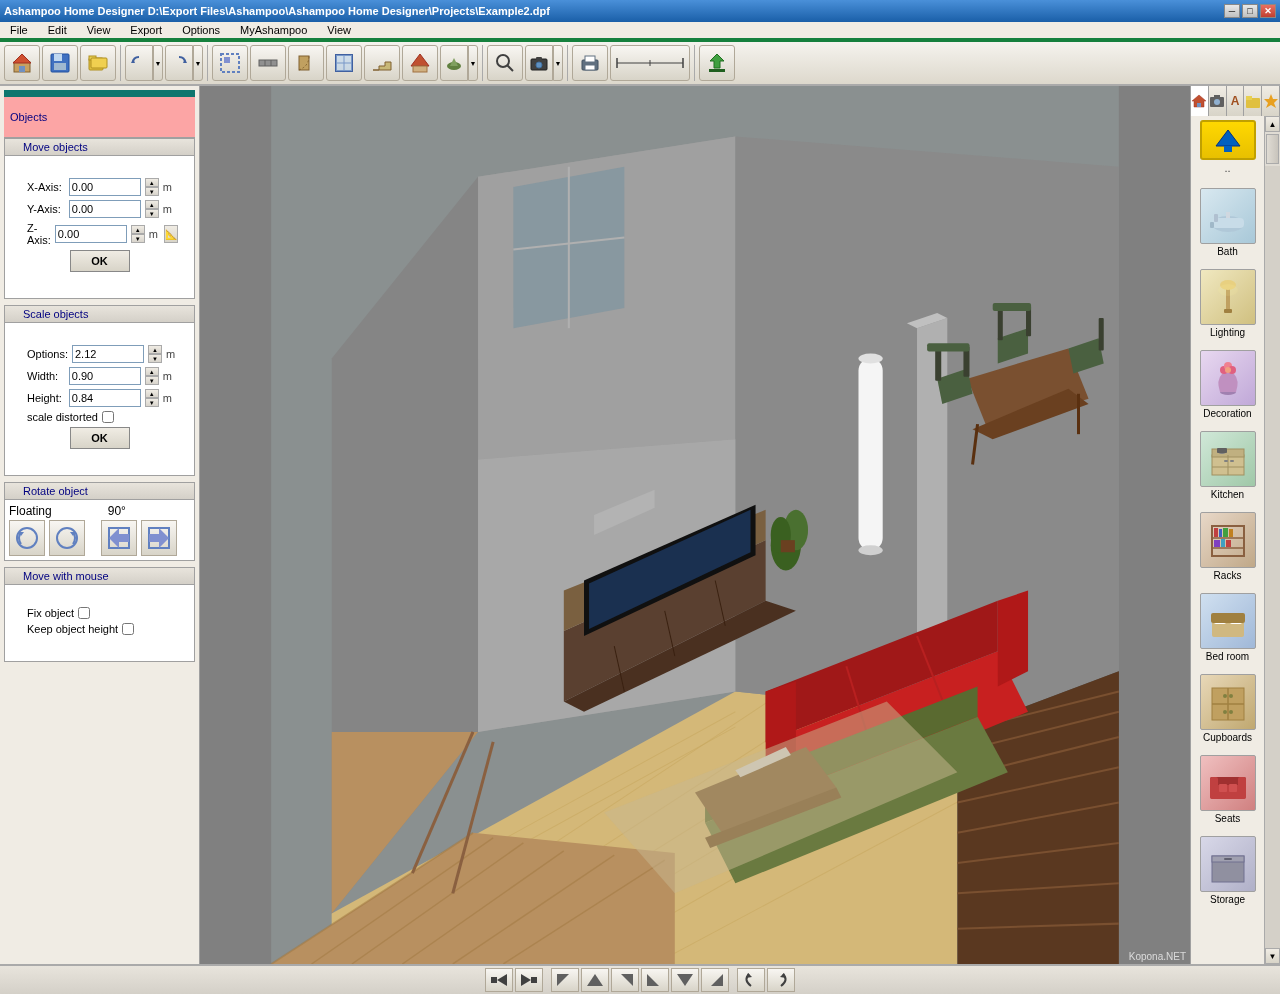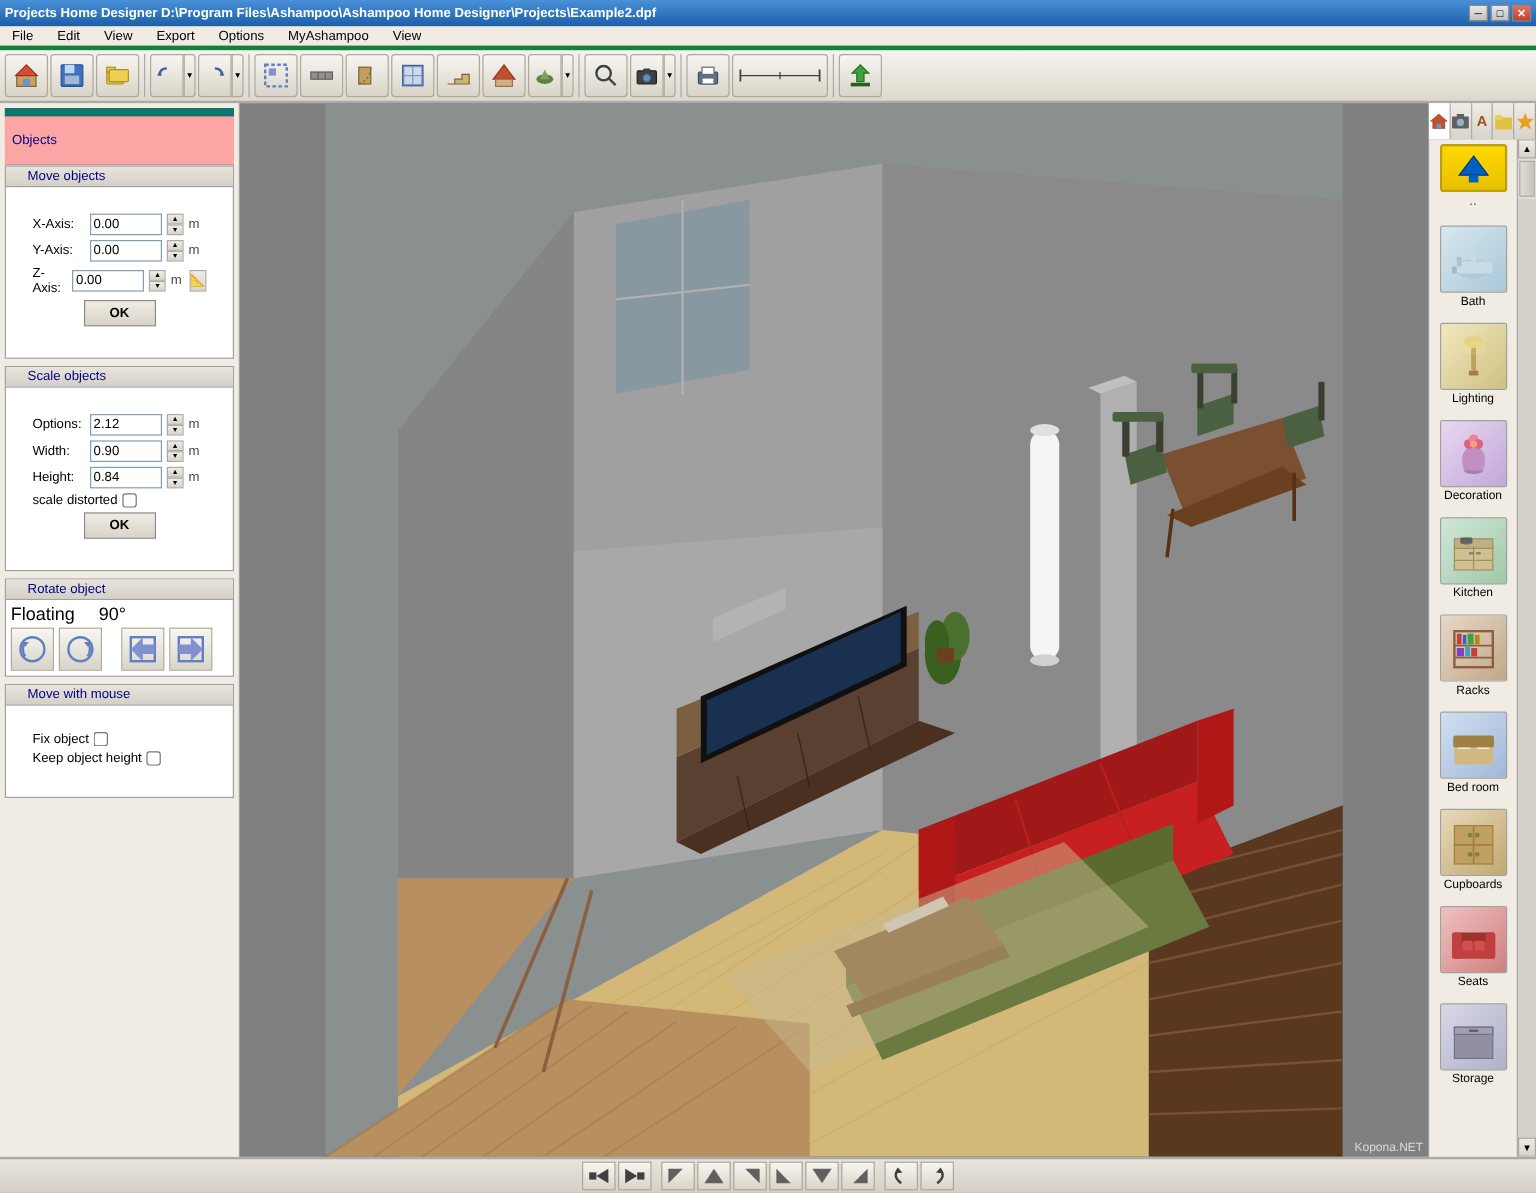--- a/index.html
+++ b/index.html
@@ -91,21 +91,21 @@
     }
     .panel-content { padding: 22px; }
     .field-row {
       display: flex;
       align-items: center;
       margin-bottom: 4px;
       gap: 4px;
     }
     .field-label { width: 44px; font-size: 11px; }
     .field-input {
-      width: 60px; height: 18px;
+      width: 72px; height: 18px;
       border: 1px solid #7f9db9;
       padding: 1px 2px;
       font-size: 11px;
     }
     .spin-btns {
       display: flex; flex-direction: column; width: 14px;
     }
     .spin-btn {
       height: 9px; width: 14px;
       background: linear-gradient(to bottom, #f0ece4, #d8d4cc);
@@ -123,21 +123,21 @@
       cursor: pointer;
       font-size: 11px;
       font-weight: bold;
     }
     .checkbox-row {
       display: flex; align-items: center; gap: 4px; margin-bottom: 4px;
     }
     .checkbox-row input { width: 12px; height: 12px; }
     
     .rotate-section { padding: 4px; }
-    .rotate-labels { display: flex; gap: 20px; margin-bottom: 2px; font-size: 15px; }
+    .rotate-labels { display: flex; gap: 56px; margin-bottom: 2px; font-size: 12px; }
     .rotate-btns { display: flex; gap: 4px; }
     .rotate-btn {
       width: 36px; height: 36px;
       background: linear-gradient(to bottom, #f8f6f2, #d8d4c8);
       border: 1px solid #b0a898;
       display: flex; align-items: center; justify-content: center;
       cursor: pointer; font-size: 16px;
     }
 
     
@@ -277,21 +277,21 @@
       height: 30px;
       background: linear-gradient(to right, #e0dcd4, #c8c4bc);
       border: 1px solid #aaa;
       margin: 2px 1px;
     }
   </style>
 </head>
 <body>
 
 <div id="titlebar">
-  <span>Projects Home Designer D:\Program Files\Ashampoo\Ashampoo Home Designer\Projects\Example2.dpf</span>
+  <span>Ashampoo Home Designer D:\Export Files\Ashampoo\Ashampoo Home Designer\Projects\Example2.dpf</span>
   <div id="titlebar-buttons">
     <div class="titlebar-btn">─</div>
     <div class="titlebar-btn">□</div>
     <div class="titlebar-btn" style="background:linear-gradient(to bottom,#e87060,#c04030);color:white;">✕</div>
   </div>
 </div>
 
 <div id="menubar">
   <span class="menu-item">File</span>
   <span class="menu-item">Edit</span>

